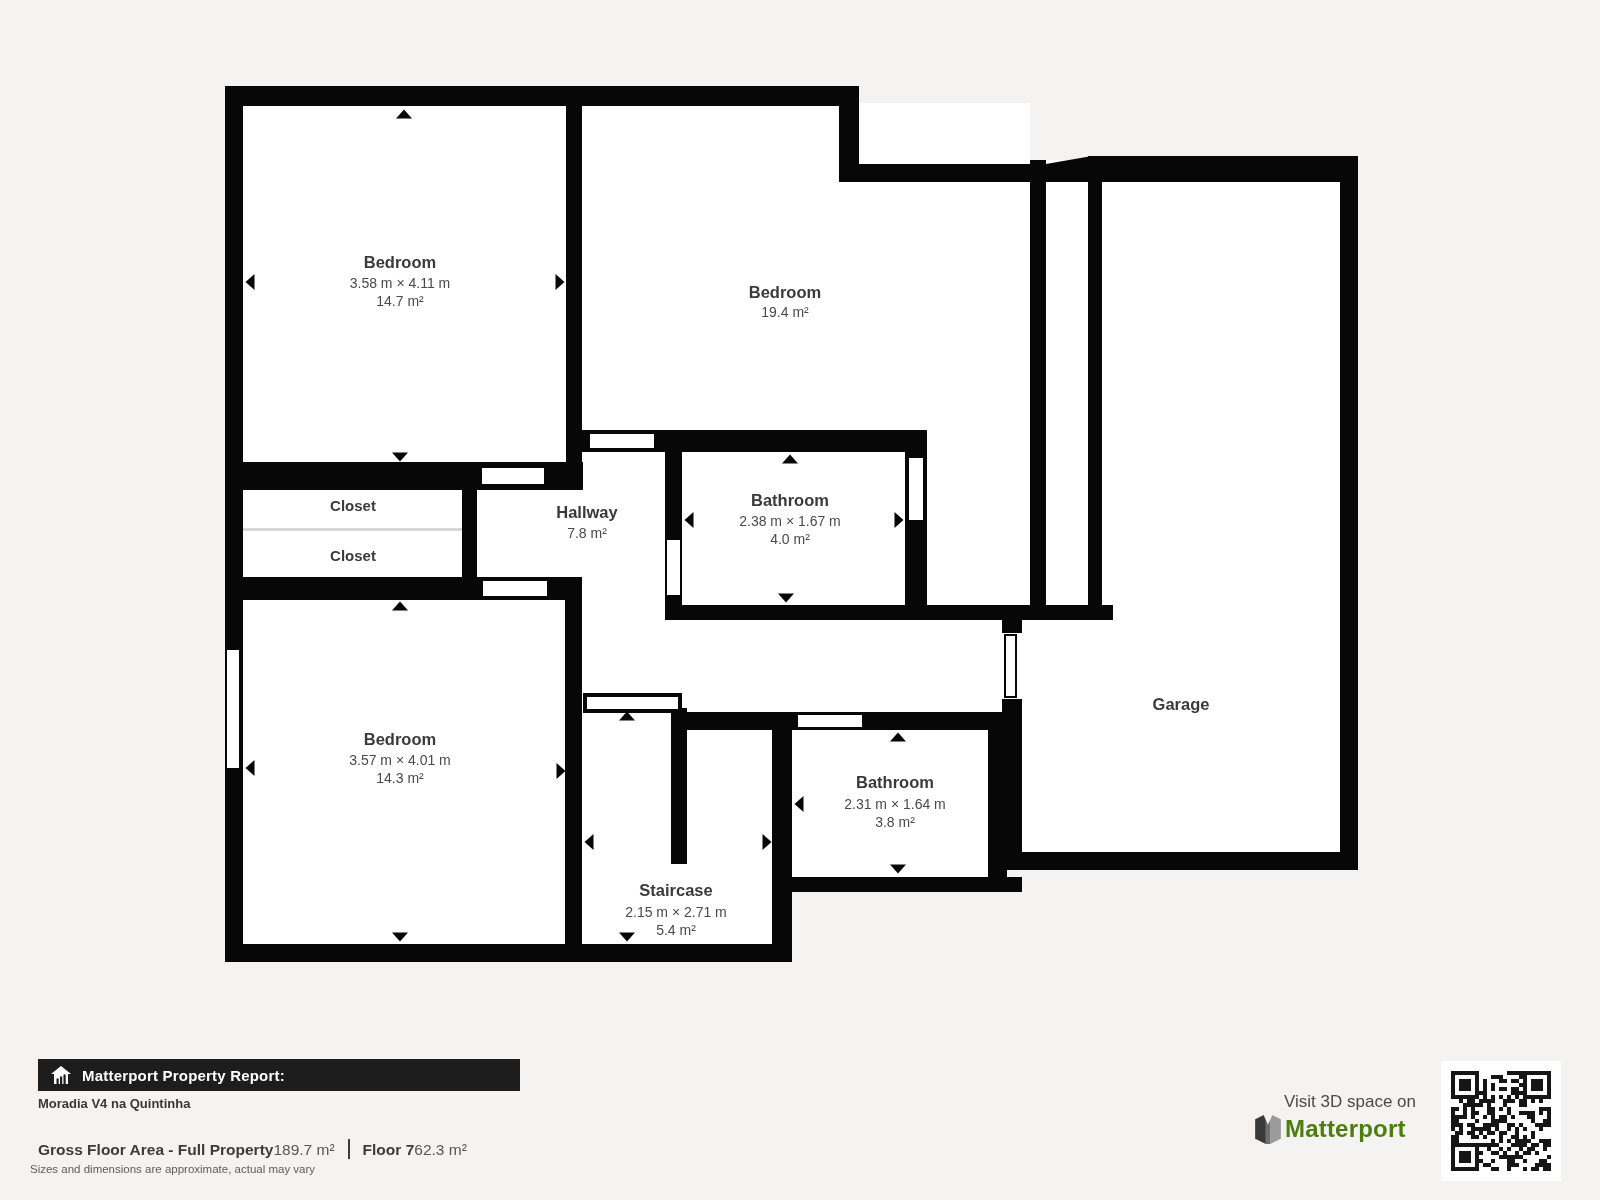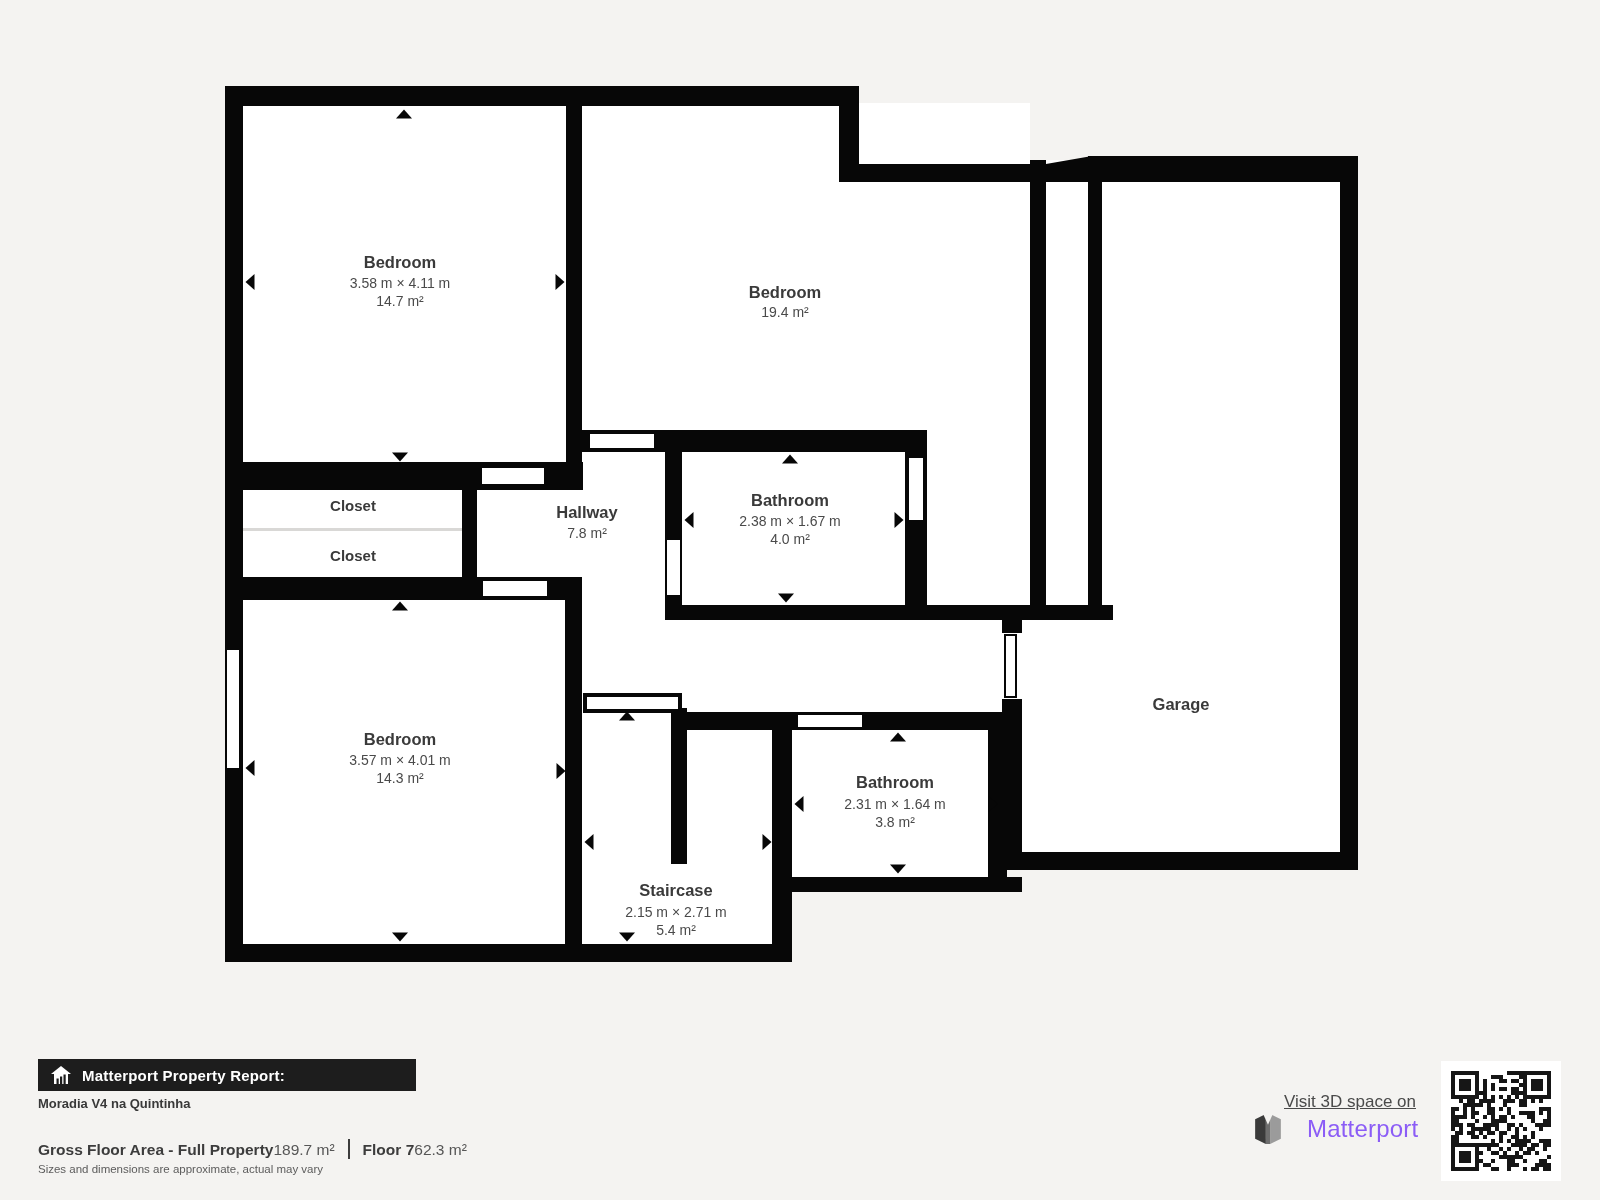--- a/index.html
+++ b/index.html
@@ -9,34 +9,34 @@
     font-family:"Liberation Sans", sans-serif;
     overflow:hidden;
   }
   #plan-svg{position:absolute;left:0;top:0;}
   text{fill:#3a3a3a;}
   .room-name{font-size:16.5px;font-weight:bold;fill:#3a3a3a;}
   .room-dim{font-size:14px;fill:#4a4a4a;}
   .closet-name{font-size:15px;font-weight:bold;fill:#3a3a3a;}
   
   .report-bar{
-    position:absolute;left:38px;top:1059px;width:378px;height:32px;
+    position:absolute;left:38px;top:1059px;width:482px;height:32px;
     background:#1d1d1d;display:flex;align-items:center;
   }
   .report-bar .bar-label{color:#ffffff;font-size:15px;font-weight:bold;margin-left:11px;letter-spacing:.2px;}
   .house-icon{margin-left:13px;display:block;}
   .property-title{position:absolute;left:38px;top:1096px;font-size:13px;font-weight:bold;color:#383838;}
   .gfa-row{position:absolute;left:38px;top:1139px;font-size:15.5px;color:#565656;display:flex;align-items:flex-end;}
   .gfa-row b{color:#3c3c3c;}
   .gfa-divider{display:inline-block;width:2px;height:20px;background:#3c3c3c;margin:0 13px;}
   .gfa-val{}
-  .disclaimer{position:absolute;left:38px;top:1163px;font-size:11.5px;color:#5c5c5c;}
-  .visit-label{position:absolute;left:1270px;top:1092px;width:160px;text-align:center;font-size:17px;color:#4a4a4a;text-decoration:underline;}
+  .disclaimer{position:absolute;left:30px;top:1163px;font-size:11.5px;color:#5c5c5c;}
+  .visit-label{position:absolute;left:1270px;top:1092px;width:160px;text-align:center;font-size:17px;color:#4a4a4a;}
   .brand-row{position:absolute;left:1253px;top:1114px;display:flex;align-items:center;}
-  .brand-row .brand-text{font-size:24px;font-weight:normal;color:#8b5cf6;margin-left:24px;letter-spacing:.2px;}
+  .brand-row .brand-text{font-size:24px;font-weight:bold;color:#4d7c0f;margin-left:2px;letter-spacing:.2px;}
   .qr-box{position:absolute;left:1441px;top:1061px;width:120px;height:120px;background:#ffffff;}
   .qr-box svg{position:absolute;left:10px;top:10px;}
 </style>
 </head>
 <body>
 
 <svg id="plan-svg" width="1600" height="1200" viewBox="0 0 1600 1200">
   <g id="rooms-layer">
       <rect x="225" y="86" width="357" height="876" fill="#ffffff"></rect>
       <rect x="566" y="86" width="224" height="876" fill="#ffffff"></rect>

